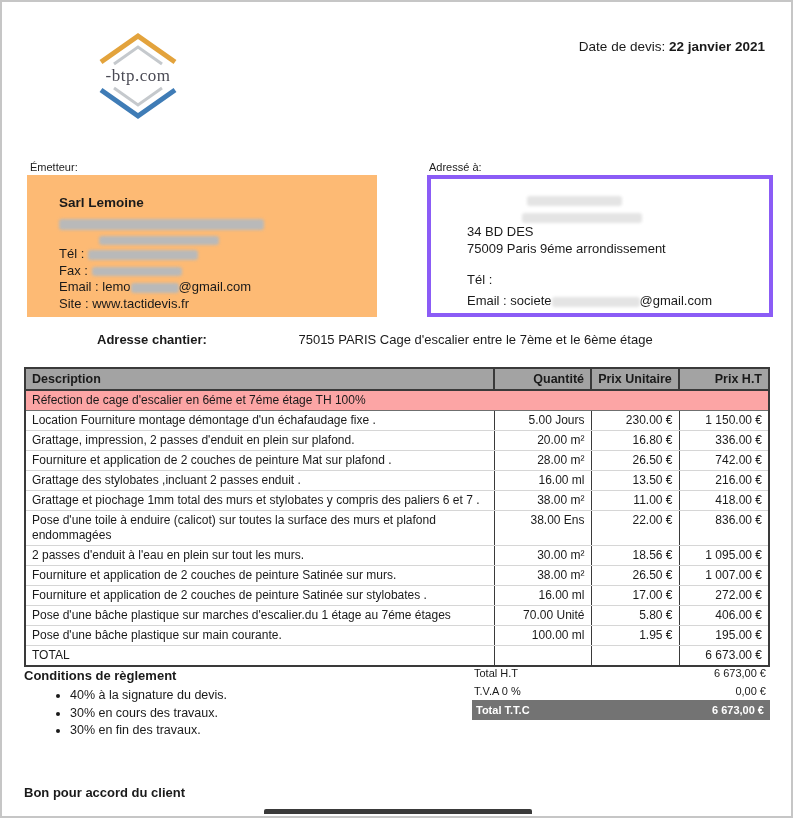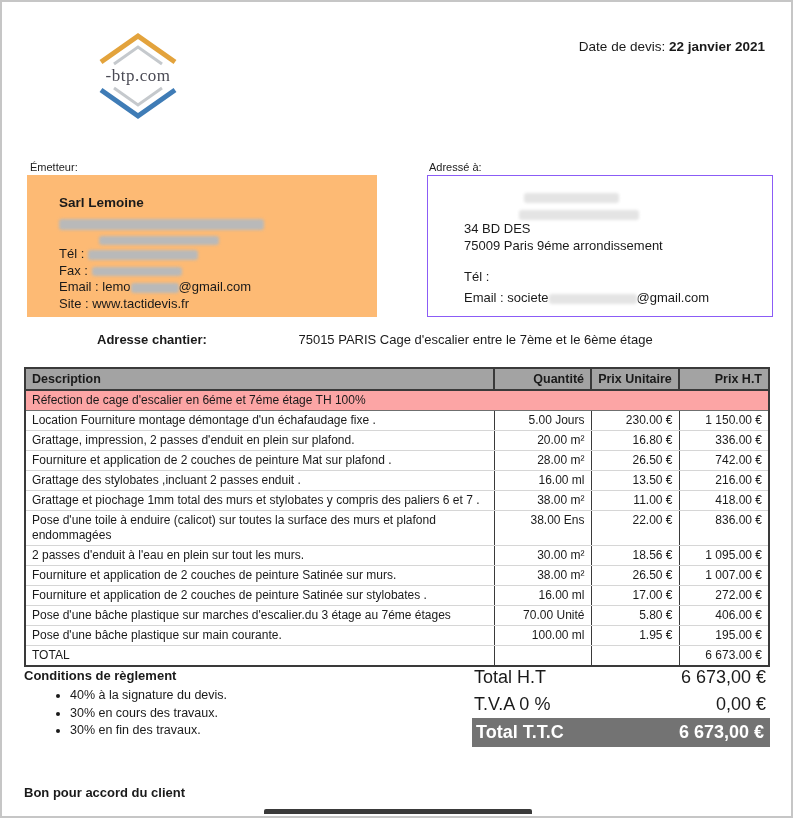--- a/index.html
+++ b/index.html
@@ -21,21 +21,21 @@
   .head-right b { font-weight:bold; }
 
   
   .party-label { position:absolute; font-size:11px; color:#222; }
   .sender-label { left:28px; top:159px; }
   .recipient-label { left:427px; top:159px; }
   .sender-box { position:absolute; left:25px; top:173px; width:350px; height:142px;
                 background:#fdba74; padding:20px 10px 10px 32px; font-size:13px; line-height:16.5px; }
   .sender-box .name { font-weight:bold; font-size:13.5px; margin-bottom:4px; }
   .recipient-box { position:absolute; left:425px; top:173px; width:346px; height:142px;
-                   background:#fff; border:1px solid #8b5cf6; padding:12px 10px 10px 36px;
+                   background:#fff; border:4px solid #8b5cf6; padding:12px 10px 10px 36px;
                    font-size:13px; line-height:17px; }
   .redact { display:inline-block; border-radius:3px; filter:blur(1.5px); vertical-align:middle; }
   .redact.on-grey { background:#b9b9b9; }
   .redact.on-white { background:#e4e4e4; }
 
   
   .chantier { position:absolute; left:22px; top:330px; width:748px; font-size:13px; }
   .chantier .lbl { font-weight:bold; margin-left:73px; }
   .chantier .val { margin-left:88px; }
 
@@ -54,21 +54,21 @@
   tr.section-row td { background:#fca5a5; border-bottom:1px solid #6f6f6f; padding:2px 6px; height:18px; }
   tr.data-row td { border-bottom:1px solid #d6d6d6; }
   tr.total-row td { border-bottom:none; }
 
   
   .conditions { position:absolute; left:22px; top:666px; width:400px; }
   .conditions .cond-title { font-weight:bold; font-size:13px; margin-bottom:4px; }
   .conditions ul { margin-left:46px; font-size:12.5px; line-height:17.5px; }
 
   
-  .totals { position:absolute; left:470px; top:662px; width:298px; font-size:18px; }
+  .totals { position:absolute; left:470px; top:662px; width:298px; font-size:11px; }
   .totals .trow { display:flex; justify-content:space-between; padding:3px 4px 3px 2px; }
   .totals .ttc { background:#737373; color:#fff; font-weight:bold; padding:4px 6px 4px 4px; }
 
   
   .approval { position:absolute; left:22px; top:783px; font-weight:bold; font-size:13px; }
   .bottom-bar { position:absolute; left:262px; top:807px; width:268px; height:5px;
                 background:#3a3a3a; border-radius:2px 2px 0 0; }
 </style>
 </head>
 <body>
@@ -188,21 +188,21 @@
             <td class="c-unit">26.50 €</td>
             <td class="c-ht">1 007.00 €</td>
           </tr>
           <tr class="data-row">
             <td class="c-desc">Fourniture et application de 2 couches de peinture Satinée sur stylobates .</td>
             <td class="c-qty">16.00 ml</td>
             <td class="c-unit">17.00 €</td>
             <td class="c-ht">272.00 €</td>
           </tr>
           <tr class="data-row">
-            <td class="c-desc">Pose d'une bâche plastique sur marches d'escalier.du 3 étage au 7éme étages</td>
+            <td class="c-desc">Pose d'une bâche plastique sur marches d'escalier.du 1 étage au 7éme étages</td>
             <td class="c-qty">70.00 Unité</td>
             <td class="c-unit">5.80 €</td>
             <td class="c-ht">406.00 €</td>
           </tr>
           <tr class="data-row">
             <td class="c-desc">Pose d'une bâche plastique sur main courante.</td>
             <td class="c-qty">100.00 ml</td>
             <td class="c-unit">1.95 €</td>
             <td class="c-ht">195.00 €</td>
           </tr>

